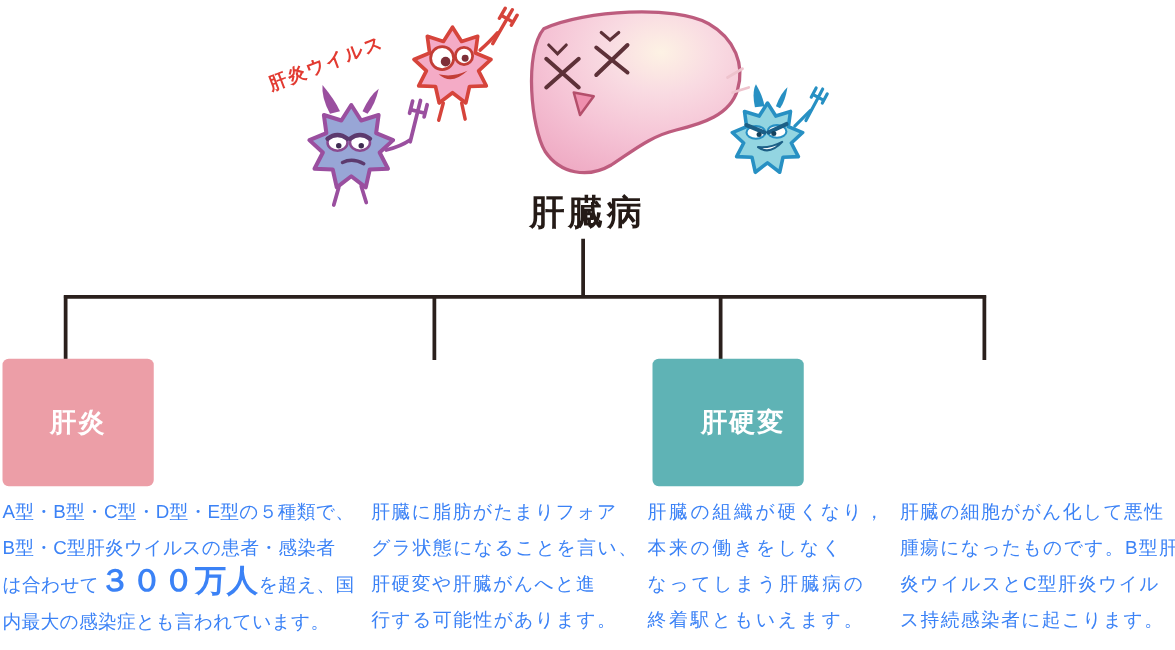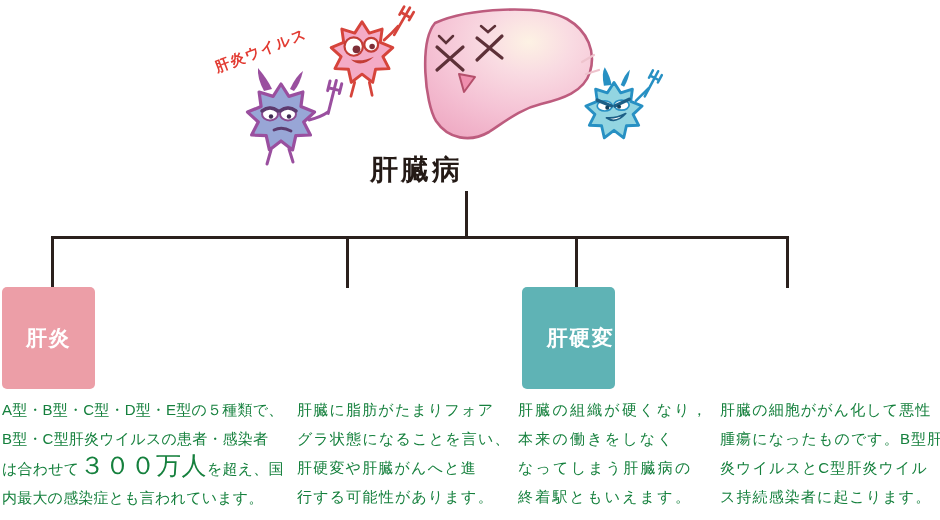--- a/index.html
+++ b/index.html
@@ -12,54 +12,54 @@
   
   .illus { position:absolute; left:0; top:0; width:940px; height:210px; }
   .virus-label {
     position:absolute; left:219px; top:58px;
     font-size:14.5px; font-weight:bold; letter-spacing:1.5px; color:#e23a31;
     transform:rotate(-21deg); transform-origin:0 100%; white-space:nowrap;
   }
   
   .page-title {
     position:absolute; left:370px; top:151px; width:200px;
-    font-size:28px; font-weight:bold; letter-spacing:3px;
+    text-align:center; font-size:28px; font-weight:bold; letter-spacing:3px;
     color:#241a16;
   }
   
   .line { position:absolute; background:#2a201d; }
   .stem  { left:465px; top:191px; width:3px; height:46px; }
   .hbar  { left:51px;  top:236px; width:738px; height:3px; border-radius:2px; }
   .drop1 { left:51px;  top:236px; width:3px; height:52px; }
   .drop2 { left:346px; top:236px; width:3px; height:52px; }
   .drop3 { left:575px; top:236px; width:3px; height:52px; }
   .drop4 { left:786px; top:236px; width:3px; height:52px; }
   
   .box {
-    position:absolute; top:287px; width:93px; height:102px; border-radius:5px;
+    position:absolute; top:287px; width:121px; height:102px; border-radius:5px;
     display:flex; align-items:center; justify-content:center;
   }
   .box span {
     color:#ffffff; font-weight:bold; font-size:21px; letter-spacing:1.5px;
     white-space:nowrap;
   }
   .box1 { left:2px;   background:#ec9ea7; }
   .box2 { left:298px; background:#a98fc0; }
   .box3 { left:522px; background:#5fb3b5;padding-left:24px; }
   .box4 { left:734px; background:#e49a87; }
   
   .desc {
     position:absolute; top:395px; font-size:15px; line-height:29px;
-    color:#15803d; white-space:pre-line;
+    color:#3b82f6; white-space:pre-line;
   }
   .desc1 { left:2px;   width:300px; letter-spacing:0.2px; }
   .desc2 { left:297px; width:230px; letter-spacing:1.2px; }
   .desc3 { left:518px; width:230px; letter-spacing:2.2px; }
   .desc4 { left:720px; width:236px; letter-spacing:1.1px; }
-  .big   { font-size:25px; font-weight:normal; letter-spacing:0.5px; line-height:1; }
+  .big   { font-size:25px; font-weight:bold; letter-spacing:0.5px; line-height:1; }
 </style>
 </head>
 <body>
 
 <div class="stage">
 
   <svg class="illus" width="940" height="210" viewBox="0 0 940 210" aria-hidden="true">
     <defs>
       <path id="spike" d="M0,-34 L7.9,-21.6 L21.9,-26 L19.9,-11.5 L33.5,-5.9 L22.7,4
         L29.4,17 L14.8,17.6 L11.6,31.9 L0,23 L-11.6,31.9 L-14.8,17.6 L-29.4,17

